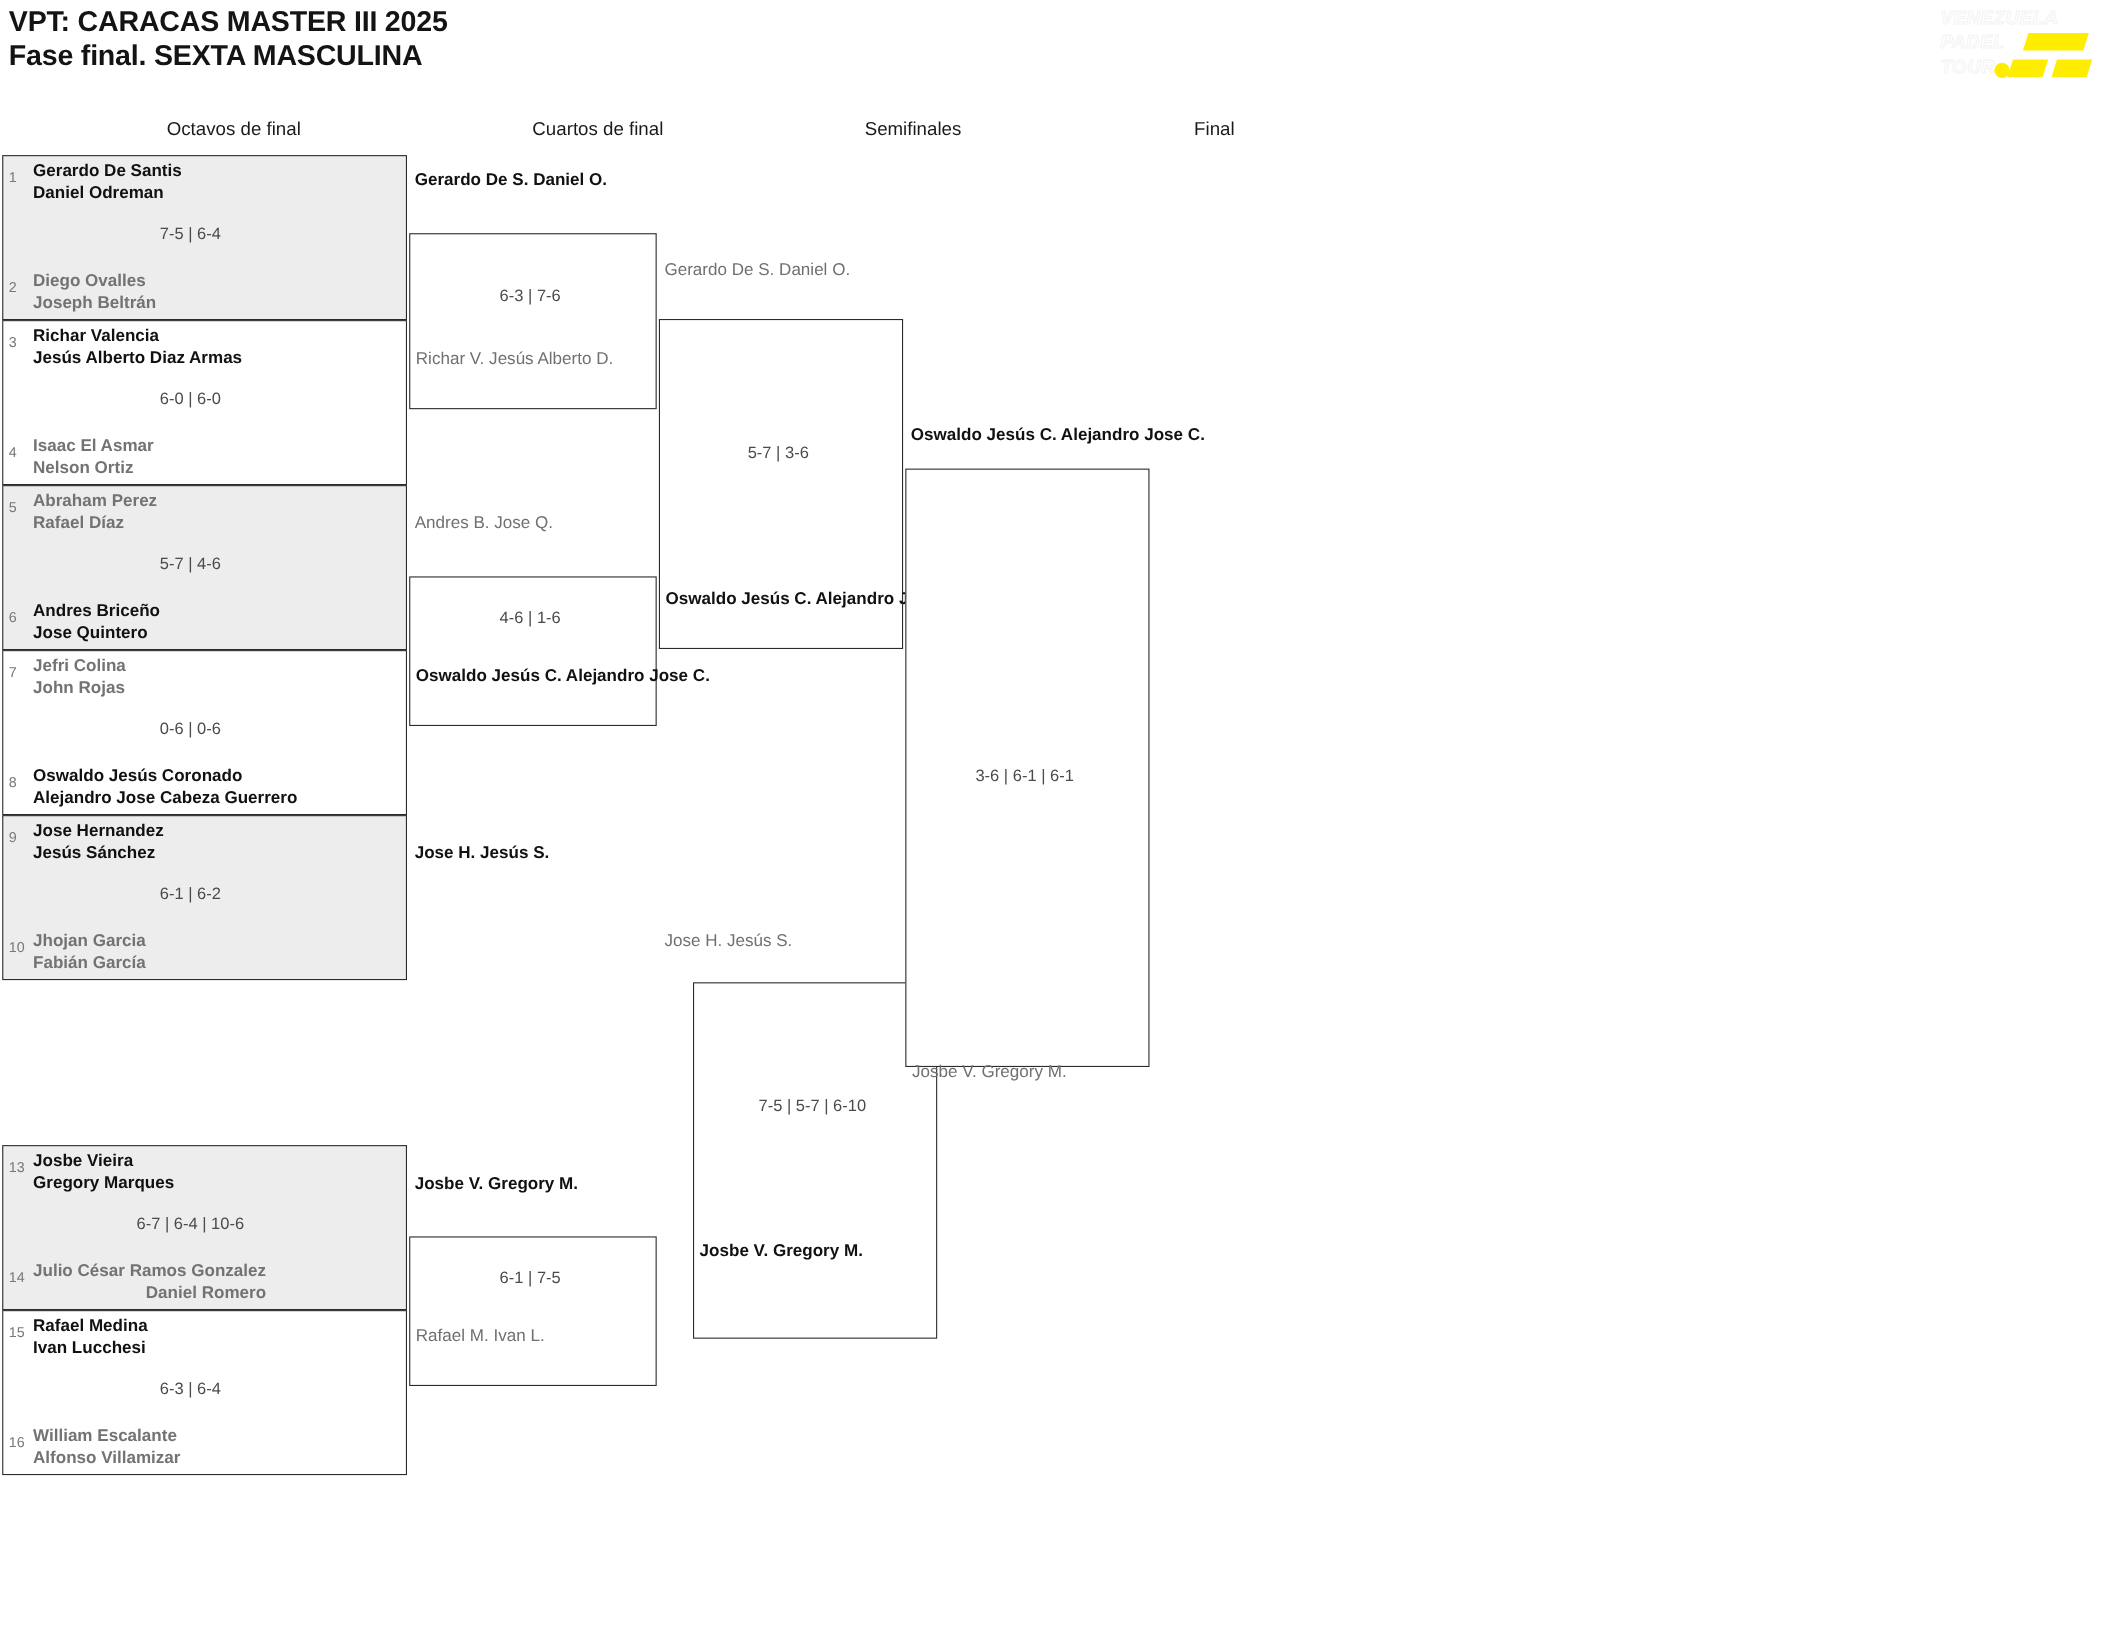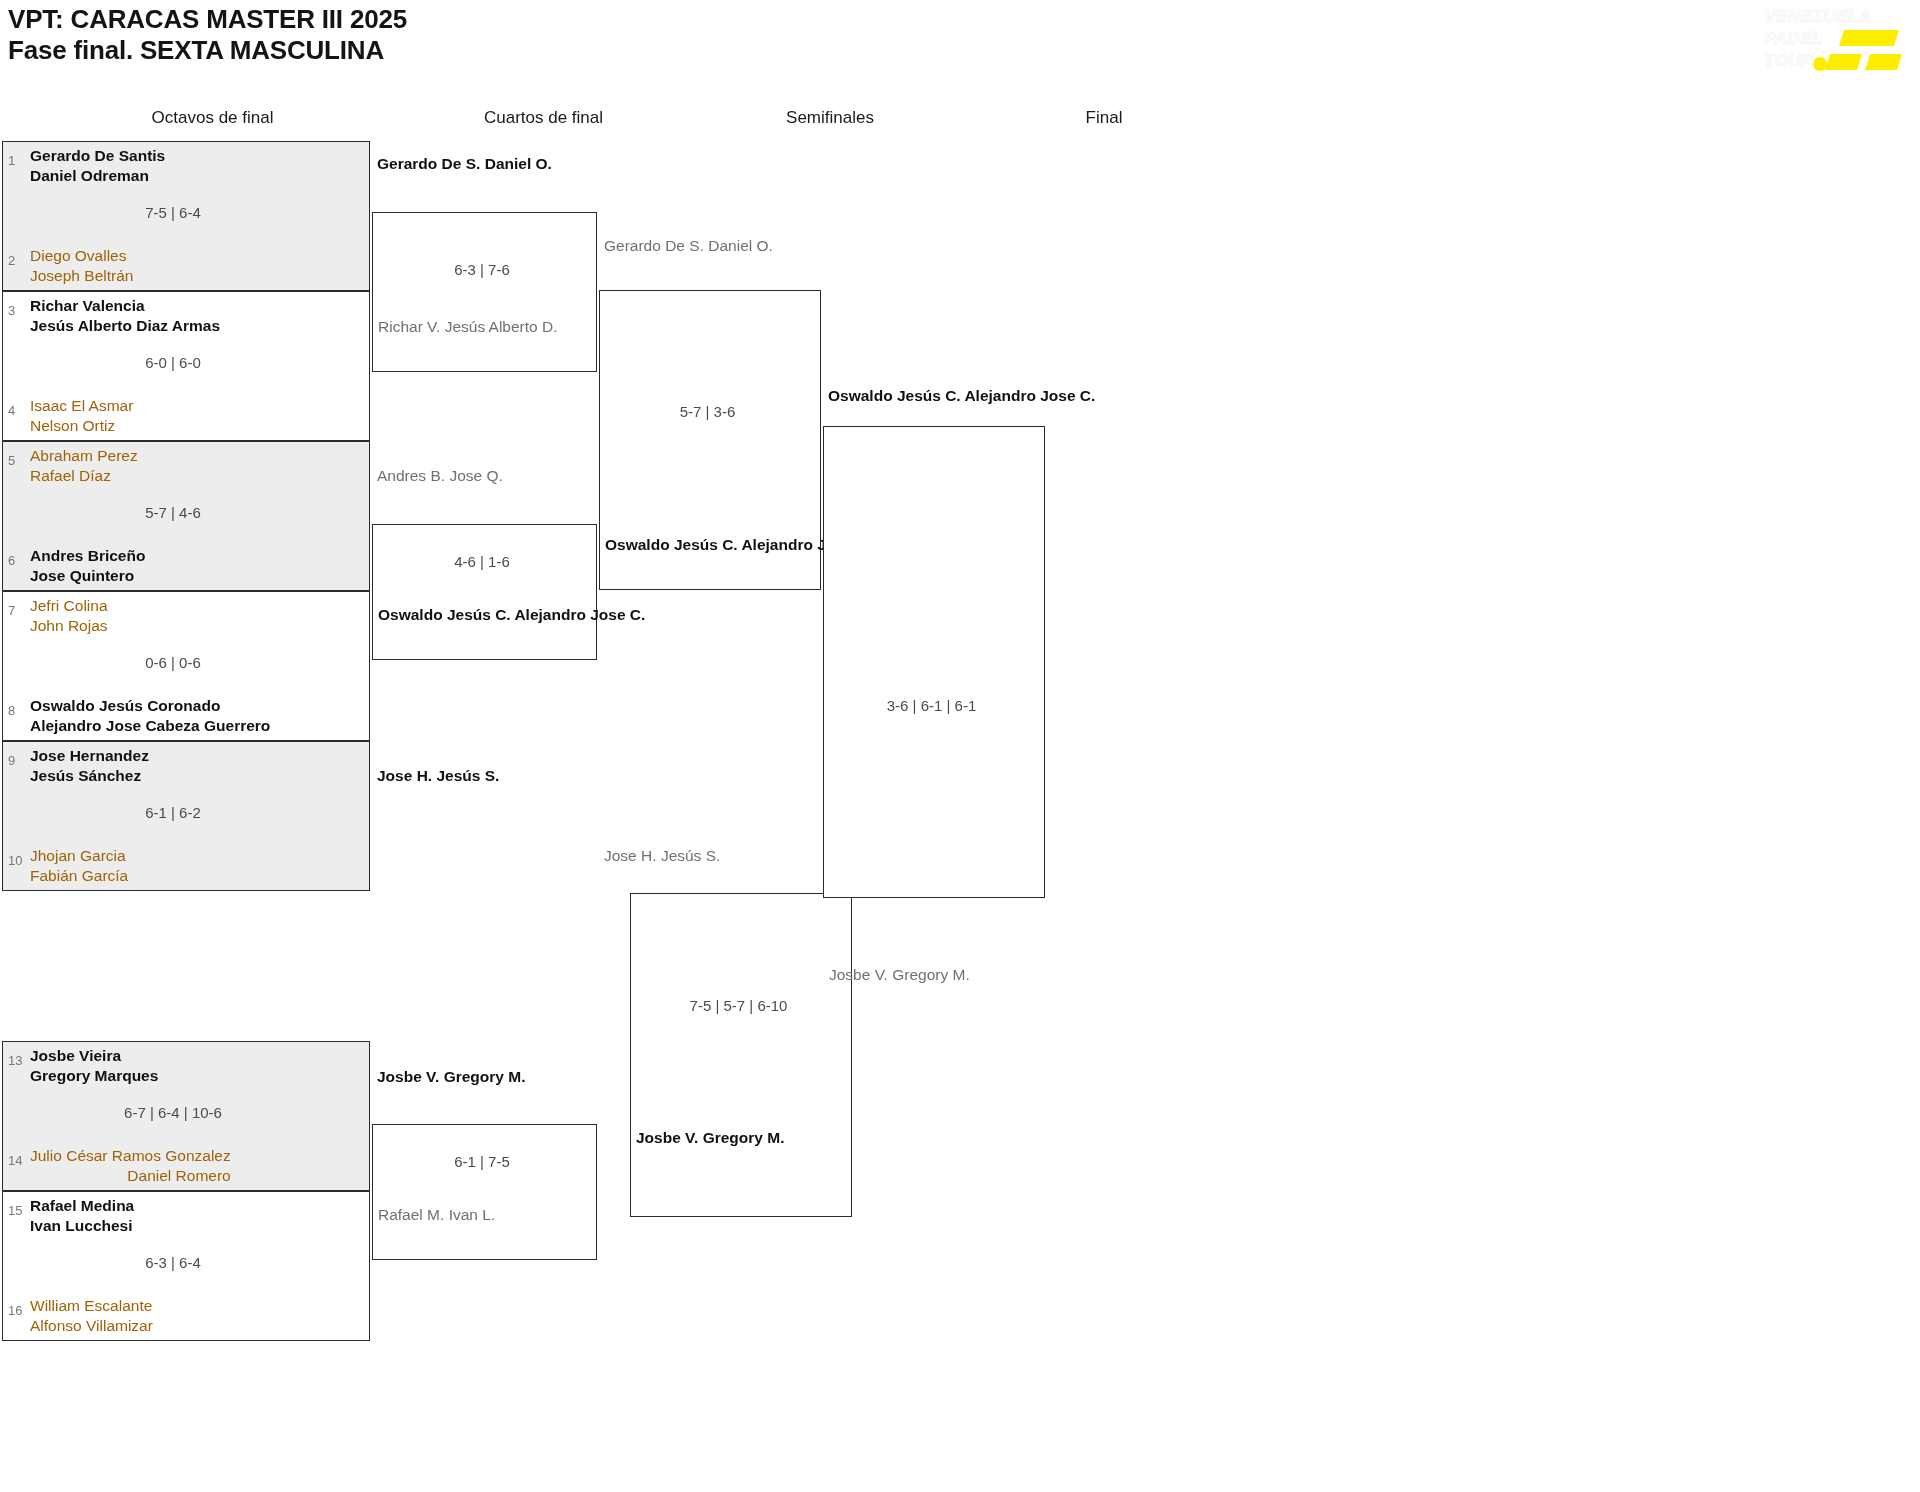--- a/index.html
+++ b/index.html
@@ -38,21 +38,21 @@
   
   .seed{
     position:absolute;left:5px;font-size:13px;color:#77787a;
     line-height:15px;
   }
   .pair{
     position:absolute;left:27px;font-size:15.5px;line-height:19.5px;
     white-space:nowrap;
   }
   .pair.win{font-weight:bold;color:#111111;}
-  .pair.lose{font-weight:normal;color:#a16207;}
+  .pair.lose{font-weight:bold;color:#737373;}
   .pair .l2{display:block;}
 
   
   .score{
     position:absolute;font-size:15px;color:#4a4b4d;
     white-space:nowrap;text-align:center;
   }
 
   
   .adv{
@@ -251,21 +251,21 @@
     <div class="adv win" style="left:5px;top:234px;">
       <span>Josbe V.</span>
       <span class="l2">Gregory M.</span>
     </div>
   </div>
 
   <div class="adv win" style="left:828px;top:386px;">
     <span>Oswaldo Jesús C.</span>
     <span class="l2">Alejandro Jose C.</span>
   </div>
-  <div class="box plain" style="left:823px;top:426px;width:222px;height:472px;">
+  <div class="box plain" style="left:823px;top:426px;width:222px;height:544px;">
     <div class="score" style="left:0;top:270px;width:215px;">3-6 | 6-1 | 6-1</div>
     <div class="adv lose" style="left:5px;top:538px;">
       <span>Josbe V.</span>
       <span class="l2">Gregory M.</span>
     </div>
   </div>
 
 </div>
 
 </body></html>

